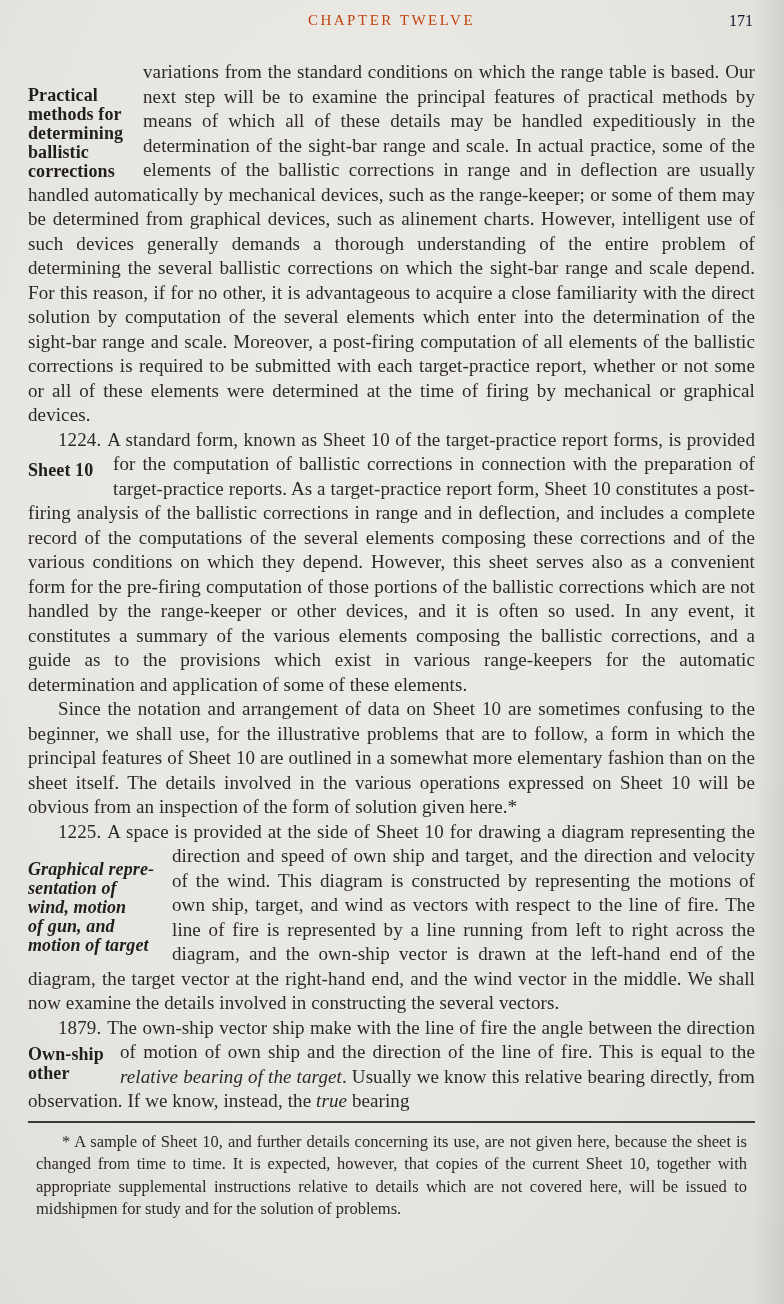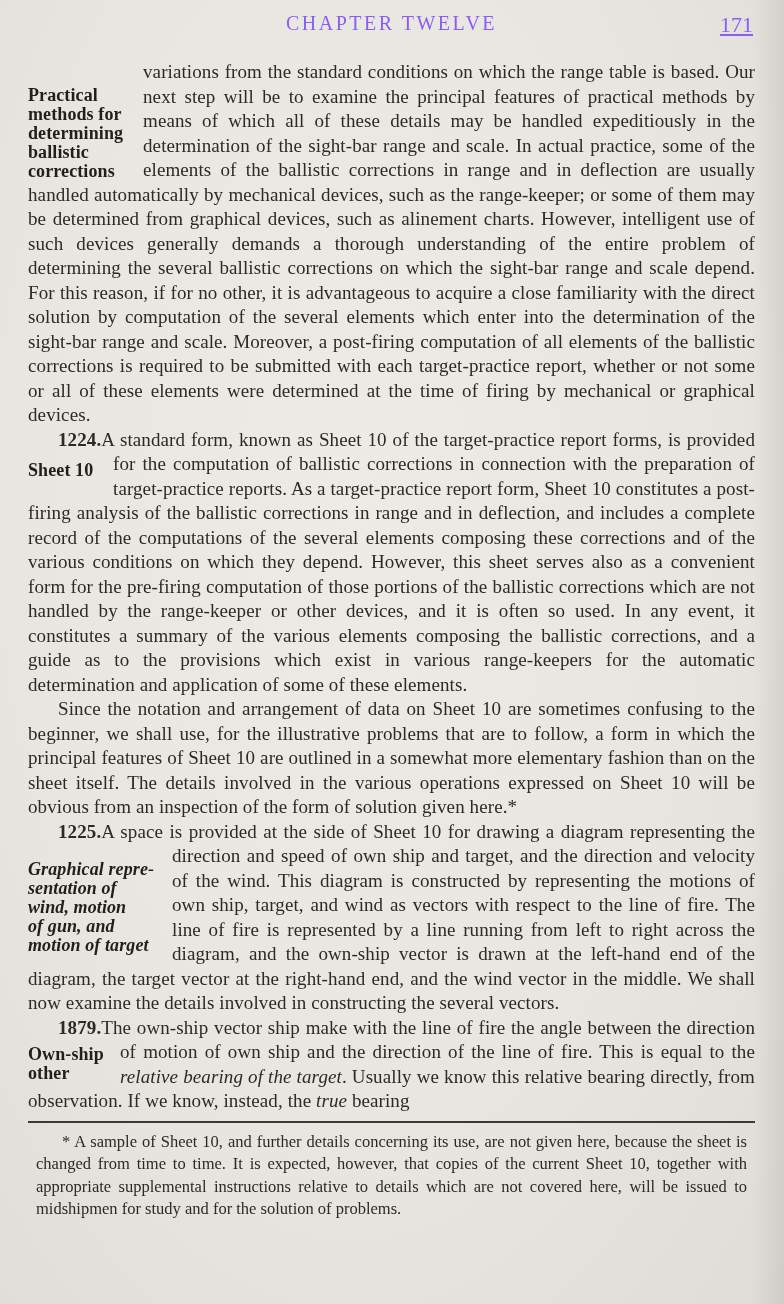--- a/index.html
+++ b/index.html
@@ -10,28 +10,28 @@
       radial-gradient(ellipse at 45% 38%, #edebe6 0%, #e8e6e1 55%, #dedcd6 100%);
     font-family:"Liberation Serif", serif;
     color:#2c2a25;
     -webkit-font-smoothing:antialiased;
   }
   .page { box-sizing:border-box; height:100%; padding:10px 29px 0 28px; position:relative; }
 
   .running-head { position:relative; height:30px; margin-bottom:20px; }
   .chapter-title {
     position:absolute; left:0; right:0; top:2px; text-align:center;
-    font-size:20px; letter-spacing:2.5px; color:#8b5cf6;
+    font-size:15px; letter-spacing:2.5px; color:#c2410c;
   }
-  .page-number { position:absolute; right:2px; top:2px; font-size:22px; color:#8b5cf6;text-decoration:underline; }
+  .page-number { position:absolute; right:2px; top:2px; font-size:16px; color:#0f172a; }
 
   .body-text { font-size:19px; line-height:24.5px; text-align:justify; letter-spacing:0.1px; }
   .par { margin:0; }
   .indent { text-indent:30px; }
-  .secnum { font-weight:bold; }
+  .secnum { font-weight:normal; margin-right:6px; }
 
   .mnote {
     float:left; box-sizing:content-box;
     font-family:"Liberation Serif", serif; font-weight:bold;
     font-size:18px; line-height:19px; letter-spacing:0.1px;
     white-space:pre-line; color:#211f1b; text-align:left; text-indent:0;
   }
   .n1 { width:99px;  margin-right:16px; height:94px;  padding-top:26px; }
   .n2 { width:70px;  margin-right:15px; height:37px;  padding-top:9px;  }
   .n4 { width:128px; margin-right:16px; height:104px; padding-top:16px;font-style:italic; }

